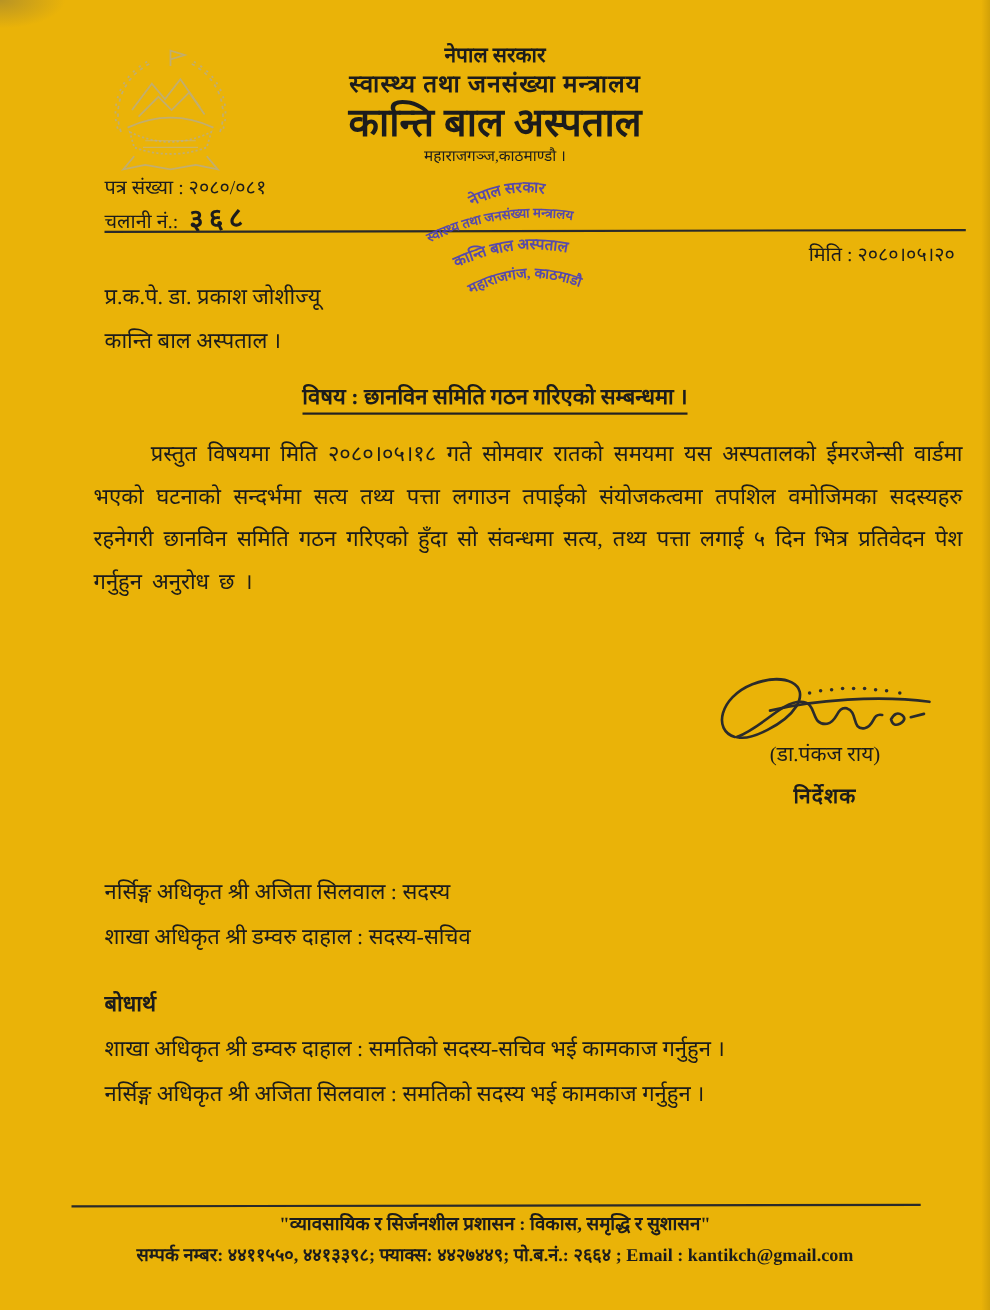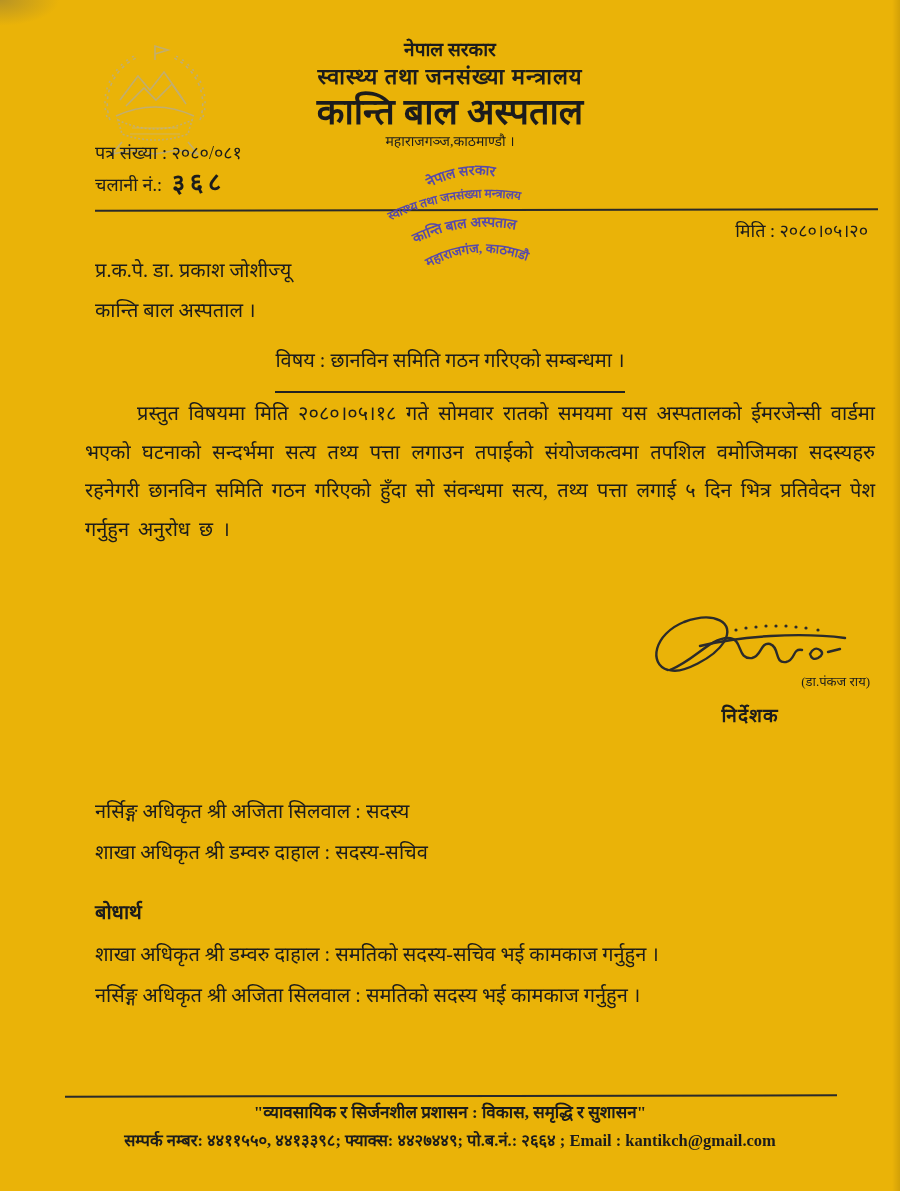--- a/index.html
+++ b/index.html
@@ -25,21 +25,21 @@
   }
 
   
   .emblem { position: absolute; left: 92px; top: 42px; width: 126px; height: 120px; opacity: 0.85; }
   .hdr { position: absolute; left: 0; width: 100%; text-align: center; }
   .hdr-govt      { top: 36px;  font-size: 19px; font-weight: bold; }
   .hdr-ministry  { top: 60px;  font-size: 22px; font-weight: bold; letter-spacing: 1px; }
   .hdr-hospital  { top: 86px;  font-size: 36px; font-weight: bold; }
   .hdr-address   { top: 131px; font-size: 14px; font-weight: normal; }
 
-  .ref-block { position: absolute; left: 95px; top: 139px; font-size: 18px; line-height: 29px; }
+  .ref-block { position: absolute; left: 95px; top: 156px; font-size: 18px; line-height: 29px; }
   .dispatch-row { display: flex; align-items: baseline; gap: 10px; }
   .dispatch-number {
     font-size: 25px; font-weight: 600; letter-spacing: 5px;
     transform: rotate(-2deg); display: inline-block;
   }
 
   .rule-top {
     position: absolute; left: 95px; top: 209px; width: 783px; height: 0;
     border-top: 2px solid #2a2a2a; transform: rotate(-0.12deg);
   }
@@ -50,33 +50,33 @@
   }
 
   .date-line { position: absolute; right: 32px; top: 218px; font-size: 18px; }
 
   .addressee { position: absolute; left: 95px; top: 250px; font-size: 20px; line-height: 40px; }
 
   .subject {
     position: absolute; left: 0; top: 346px; width: 100%; text-align: center;
   }
   .subject span {
-    font-size: 20px; font-weight: normal;
-    border-bottom: 2px solid #222; padding-bottom: 20px;
+    font-size: 20px; font-weight: bold;
+    border-bottom: 2px solid #222; padding-bottom: 3px;
   }
 
   .body-par {
     position: absolute; left: 85px; top: 394px; width: 790px;
     font-size: 20px; line-height: 38.5px; text-align: justify;
     text-indent: 52px; word-spacing: 4px;
   }
 
   .sig-block { position: absolute; right: 30px; top: 608px; width: 240px; text-align: center; }
   .sig-scribble { width: 220px; height: 80px; display: block; margin: 0 auto; }
-  .sig-name  { font-size: 13px; margin-top: -16px; text-align: right; }
+  .sig-name  { font-size: 19px; margin-top: -16px; }
   .sig-title { font-size: 19px; font-weight: bold; margin-top: 12px; letter-spacing: 1px; }
 
   .details-block { position: absolute; left: 95px; top: 782px; font-size: 20px; }
   .block-heading { font-weight: bold; font-size: 20px; }
   .member-line { margin-top: 17px; line-height: 24px; }
 
   .cc-block { position: absolute; left: 95px; top: 898px; font-size: 20px; }
 
   .footer-rule {
     position: absolute; left: 65px; top: 1095px; width: 772px; height: 0;

